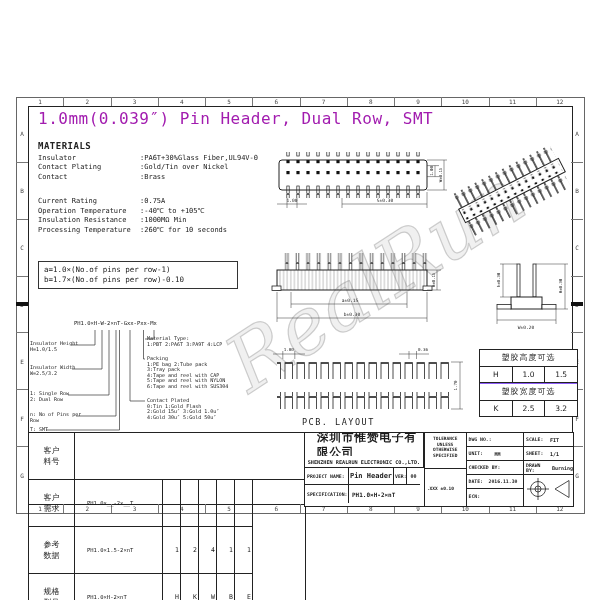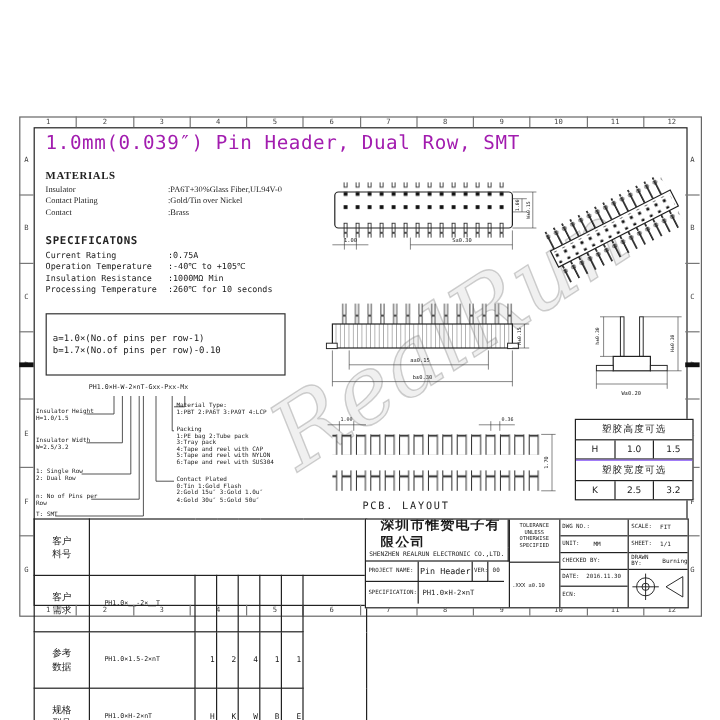--- a/index.html
+++ b/index.html
@@ -24,21 +24,21 @@
   td.code{font-size:5.5px;padding-left:3px;}
   td.val{font-size:6.5px;text-align:center;}
   .opt{border:1.2px solid #222;font-family:"DejaVu Sans",sans-serif;background:#fff;}
   .opt-h{height:16px;line-height:16px;text-align:center;font-size:8px;letter-spacing:1px;border-bottom:1px solid #222;}
   .opt-r{display:flex;height:15px;border-bottom:1px solid #222;font-size:7.5px;text-align:center;}
   .opt-r span{flex:1;line-height:15px;border-right:1px solid #222;}
   .opt-r span:last-child{border-right:none;}
   .opt > .opt-r:last-child{border-bottom:none;}
   .tb{display:flex;border:1.5px solid #222;background:#fff;}
   .tb .col{display:flex;flex-direction:column;}
-  .bx{box-sizing:border-box;border-bottom:1px solid #222;border-right:1px solid #222;overflow:hidden;}
+  .bx{box-sizing:border-box;border-bottom:1px solid #222;border-right:1px solid #222;overflow:hidden;font-weight:bold;}
   .lab{font-size:4.8px;color:#222;}
   .cellrow{display:flex;}
 </style>
 </head>
 <body>
 
 <div class="page">
 
   <div class="abs wm" style="left:140px;top:110px;width:470px;height:340px;transform:rotate(-33deg);">RealRun</div>
 
@@ -90,57 +90,56 @@
       <span>E</span>
       <span>F</span>
       <span>G</span>
     </div>
 
   <div class="abs" style="left:16px;top:302px;width:12px;height:4px;background:#111;"></div>
   <div class="abs" style="left:571px;top:302px;width:12px;height:4px;background:#111;"></div>
 
   <div class="abs" style="left:38px;top:109px;font-size:16px;letter-spacing:.5px;color:#a21caf;">1.0mm(0.039″) Pin Header, Dual Row, SMT</div>
 
-  <div class="abs sec" style="left:38px;top:142px;width:235px;font-family:Liberation Serif, serif;">
+  <div class="abs sec" style="left:38px;top:142px;width:235px;">
     <div class="sec-h">MATERIALS</div>
     <div class="kv">
         <span class="k">Insulator</span>
         <span>:PA6T+30%Glass Fiber,UL94V-0</span>
       </div>
     <div class="kv">
         <span class="k">Contact Plating</span>
         <span>:Gold/Tin over Nickel</span>
       </div>
     <div class="kv">
         <span class="k">Contact</span>
         <span>:Brass</span>
       </div>
   </div>
 
   <div class="abs sec" style="left:38px;top:197px;width:235px;">
-    <div class="sec-h">SPECIFICATONS</div>
     <div class="kv">
         <span class="k">Current Rating</span>
         <span>:0.75A</span>
       </div>
     <div class="kv">
         <span class="k">Operation Temperature</span>
         <span>:-40℃ to +105℃</span>
       </div>
     <div class="kv">
         <span class="k">Insulation Resistance</span>
         <span>:1000MΩ Min</span>
       </div>
     <div class="kv">
         <span class="k">Processing Temperature</span>
         <span>:260℃ for 10 seconds</span>
       </div>
   </div>
 
-  <div class="abs" style="left:38px;top:261px;width:188px;border:1px solid #333;padding:15px 5px;font-size:7.5px;line-height:10px;">
+  <div class="abs" style="left:38px;top:261px;width:188px;border:1px solid #333;padding:3px 5px;font-size:7.5px;line-height:10px;">
     <div>a=1.0×(No.of pins per row-1)</div>
     <div>b=1.7×(No.of pins per row)-0.10</div>
   </div>
 
   <div class="abs" style="left:74px;top:320px;font-size:5.5px;">PH1.0×H-W-2×nT-Gxx-Pxx-Mx</div>
 
   <div class="abs" style="left:28px;top:328px;width:256px;height:112px;">
     <svg width="256" height="112" style="position:absolute;left:0;top:0;">
       <g fill="none" stroke="#333" stroke-width="0.7">
         <polyline points="44,17 67,17 67,2"></polyline>

